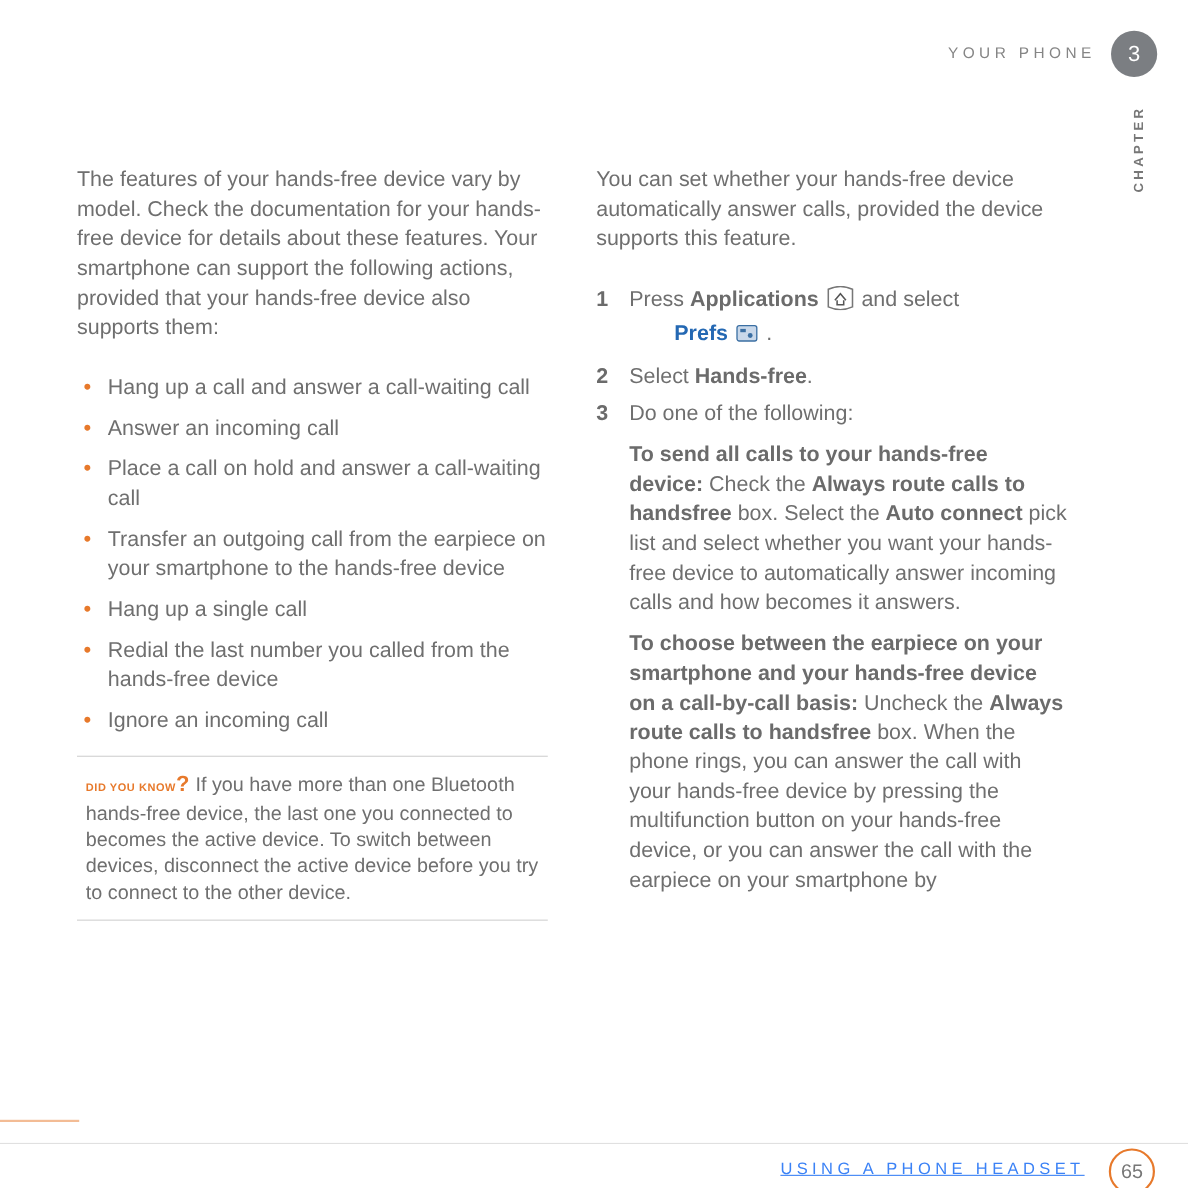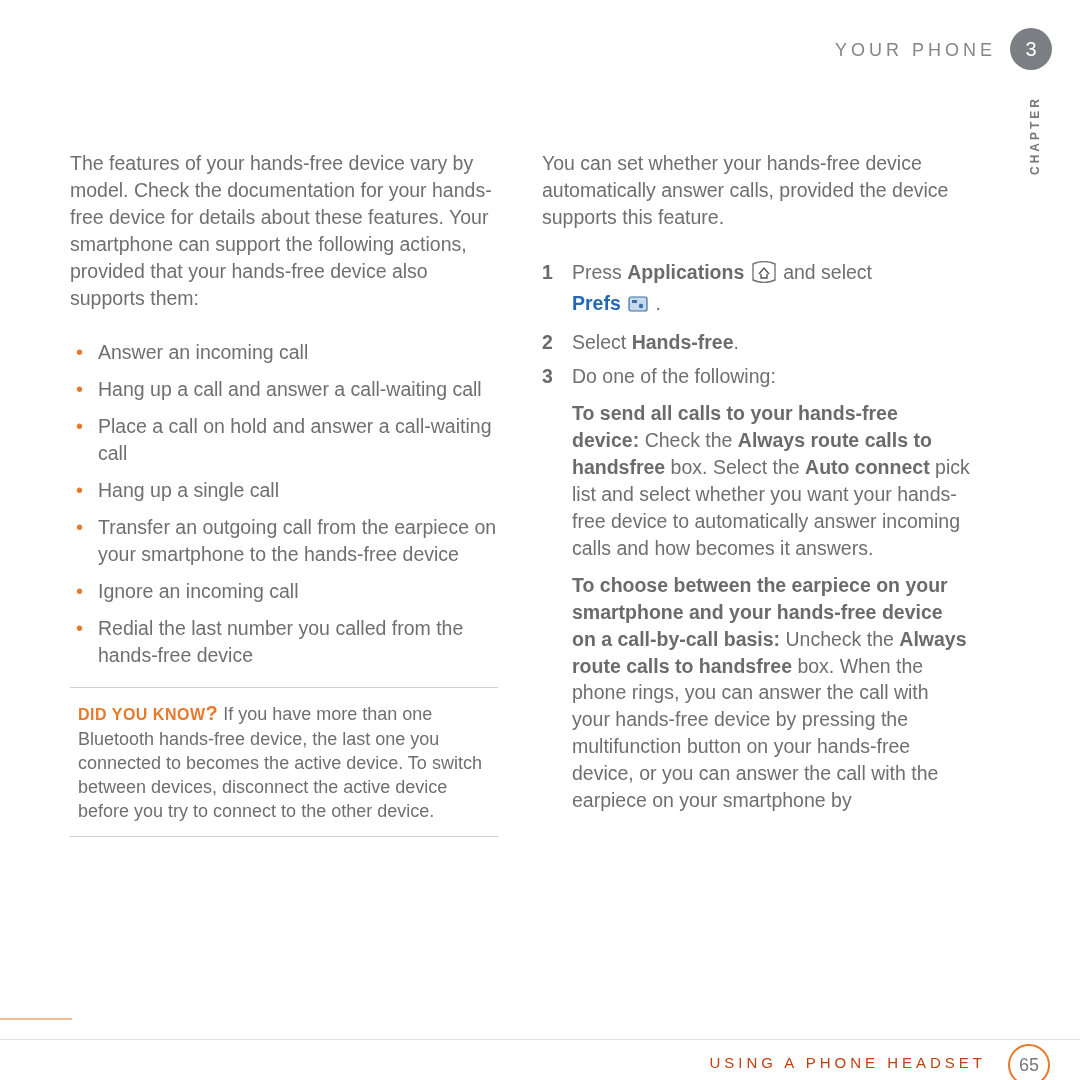--- a/index.html
+++ b/index.html
@@ -1,66 +1,66 @@
 <!DOCTYPE html>
 <html><head>
 <meta charset="utf-8">
 <style>
   * { box-sizing: border-box; margin: 0; padding: 0; }
   html, body { width: 1080px; height: 1080px; background: #fff; font-family: Arial, Helvetica, sans-serif; color: #6b6b6b; }
   .page { position: relative; width: 1080px; height: 1080px; padding: 38px 70px 0 70px; }
   .header { position: absolute; top: 34px; right: 0; width: 100%; }
-  .header-label { position: absolute; right: 84px; top: 6px; letter-spacing: 4px; font-size: 18px; color: #858585; }
+  .header-label { position: absolute; right: 84px; top: 6px; letter-spacing: 4px; font-size: 14px; color: #858585; }
   .chap-badge { position: absolute; right: 28px; top: -6px; width: 42px; height: 42px; border-radius: 50%; background: #7b7e82; color: #fff; display: flex; align-items: center; justify-content: center; font-size: 20px; }
   .chapter-side { position: absolute; right: 38px; top: 96px; writing-mode: vertical-rl; transform: rotate(180deg); letter-spacing: 3px; font-size: 12px; font-weight: bold; color: #777; }
   .cols { display: flex; gap: 44px; margin-top: 112px; width: 900px; }
   .col { flex: 1; font-size: 19.5px; line-height: 1.38; color: #6f6f6f; }
   .col p { margin-bottom: 28px; }
   ul.features { list-style: none; margin-top: 8px; }
   ul.features li { position: relative; padding-left: 28px; margin-bottom: 10px; }
   ul.features li::before { content: "•"; position: absolute; left: 6px; top: 0; color: #e7792b; font-size: 20px; }
   .tip { border-top: 1px solid #d0d0d0; border-bottom: 1px solid #d0d0d0; padding: 12px 8px; margin-top: 18px; font-size: 18px; line-height: 1.35; }
-  .tip-prefix { color: #e7792b; font-weight: bold; font-size: 16px; letter-spacing: 0.5px; }
+  .tip-prefix { color: #e7792b; font-weight: bold; font-size: 10px; letter-spacing: 0.5px; }
   .tip-q { font-size: 20px; }
   .subhead { font-weight: bold; color: #6b6b6b; margin-bottom: 6px; }
   ol.steps { list-style: none; margin-top: 10px; }
   ol.steps > li { position: relative; padding-left: 30px; margin-bottom: 8px; }
   ol.steps > li > .num { position: absolute; left: 0; top: 0; font-weight: bold; color: #6b6b6b; }
   .b { font-weight: bold; color: #6b6b6b; text-align: right; }
-  .link { color: #2468b3; font-weight: bold; }
+  .link { color: #2468b3; font-weight: bold; margin-left: 41px; }
   .icon-svg { display: inline-block; vertical-align: -4px; }
   .sub-block { margin-top: 10px; padding-left: 30px; }
   .footer { position: absolute; bottom: 30px; left: 0; width: 1080px; border-top: 1px solid #e0e0e0; padding-top: 10px; }
-  .footer-label { position: absolute; right: 94px; top: 14px; letter-spacing: 4px; font-size: 15px; color: #c2410c; }
+  .footer-label { position: absolute; right: 94px; top: 14px; letter-spacing: 4px; font-size: 15px; color: #3b82f6; text-decoration: underline; }
   .page-badge { position: absolute; right: 30px; top: 4px; width: 42px; height: 42px; border: 2px solid #e7792b; border-radius: 50%; display: flex; align-items: center; justify-content: center; font-size: 18px; color: #777; }
   .footer-rule-accent { position: absolute; left: 0; bottom: 60px; height: 2px; width: 72px; background: #e7792b; opacity: 0.5; }
 </style>
 </head>
 <body>
 
 <div class="page">
 
   <div class="header">
     <span class="header-label">YOUR PHONE</span>
     <span class="chap-badge">3</span>
   </div>
   <div class="chapter-side">CHAPTER</div>
 
   <div class="cols">
 
     <div class="col">
       <p>The features of your hands-free device vary by model. Check the documentation for your hands-free device for details about these features. Your smartphone can support the following actions, provided that your hands-free device also supports them:</p>
       <ul class="features">
+        <li>Hang up a call and answer a call-waiting call</li>
         <li>Answer an incoming call</li>
-        <li>Hang up a call and answer a call-waiting call</li>
         <li>Place a call on hold and answer a call-waiting call</li>
+        <li>Transfer an outgoing call from the earpiece on your smartphone to the hands-free device</li>
         <li>Hang up a single call</li>
-        <li>Transfer an outgoing call from the earpiece on your smartphone to the hands-free device</li>
+        <li>Redial the last number you called from the hands-free device</li>
         <li>Ignore an incoming call</li>
-        <li>Redial the last number you called from the hands-free device</li>
       </ul>
       <div class="tip">
         <span class="tip-prefix">DID YOU KNOW</span><span class="tip-prefix tip-q">?</span><span>  If you have more than one Bluetooth hands-free device, the last one you connected to becomes the active device. To switch between devices, disconnect the active device before you try to connect to the other device.</span>
       </div>
     </div>
 
     <div class="col">
       <p>You can set whether your hands-free device automatically answer calls, provided the device supports this feature.</p>
 
       <ol class="steps">

